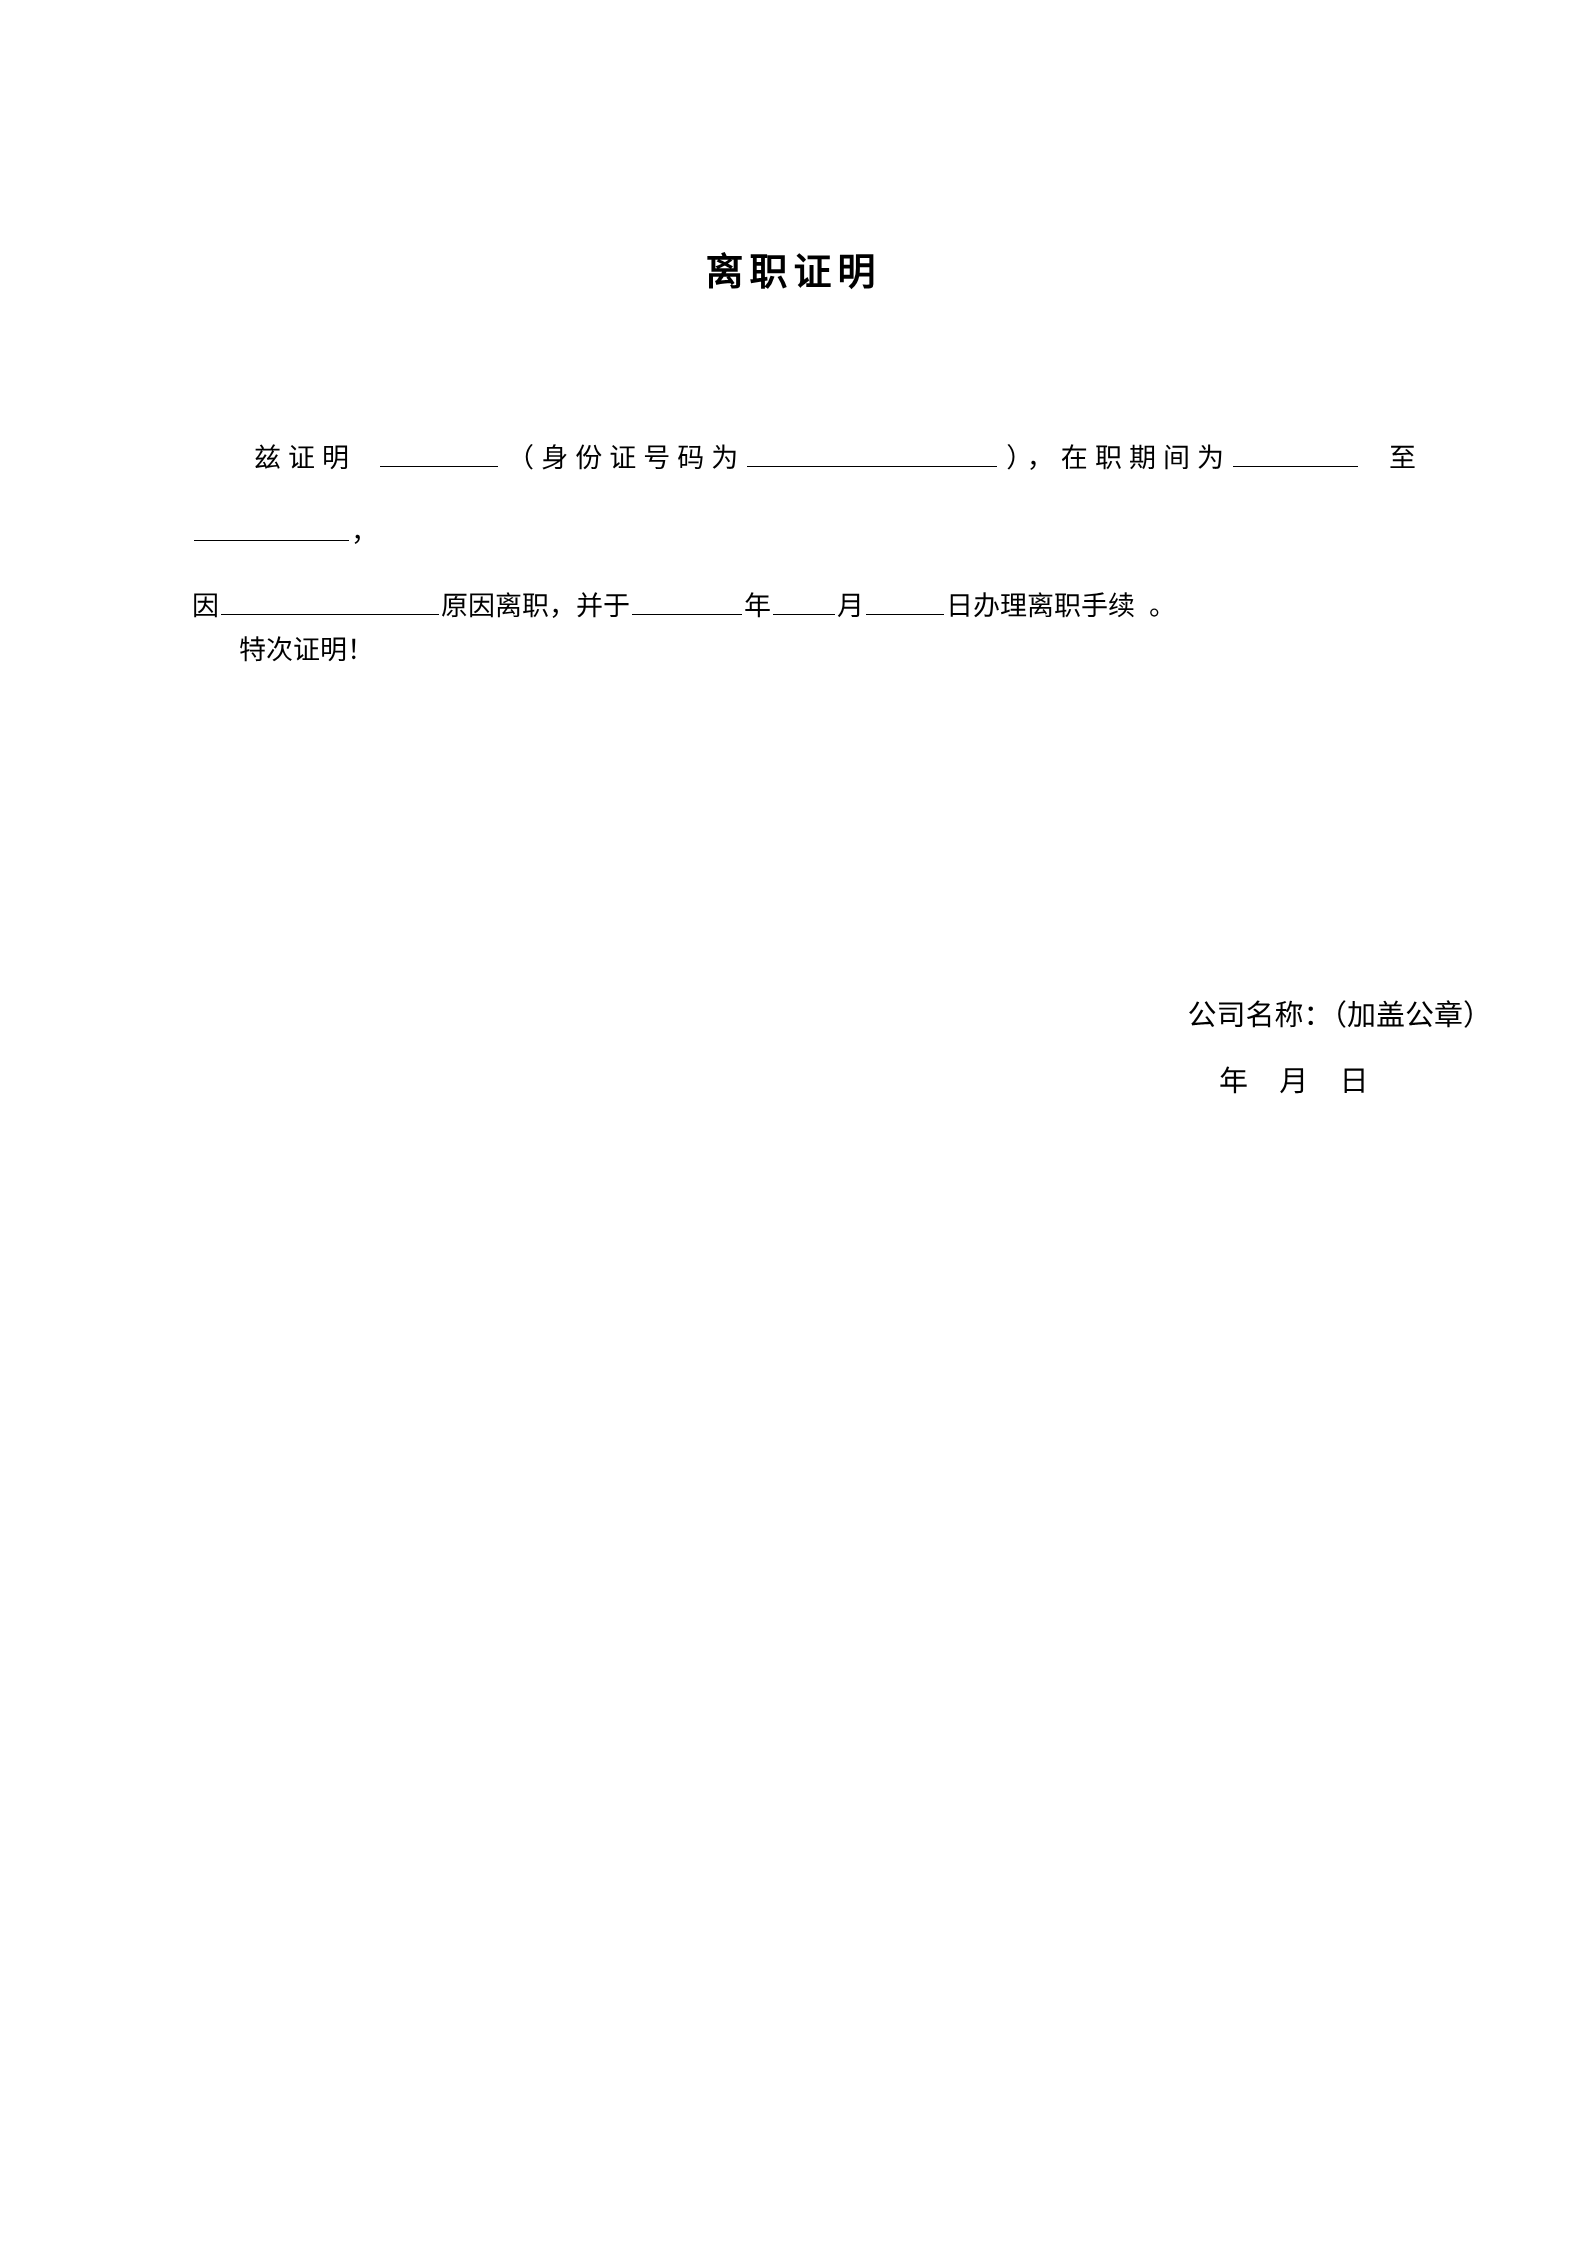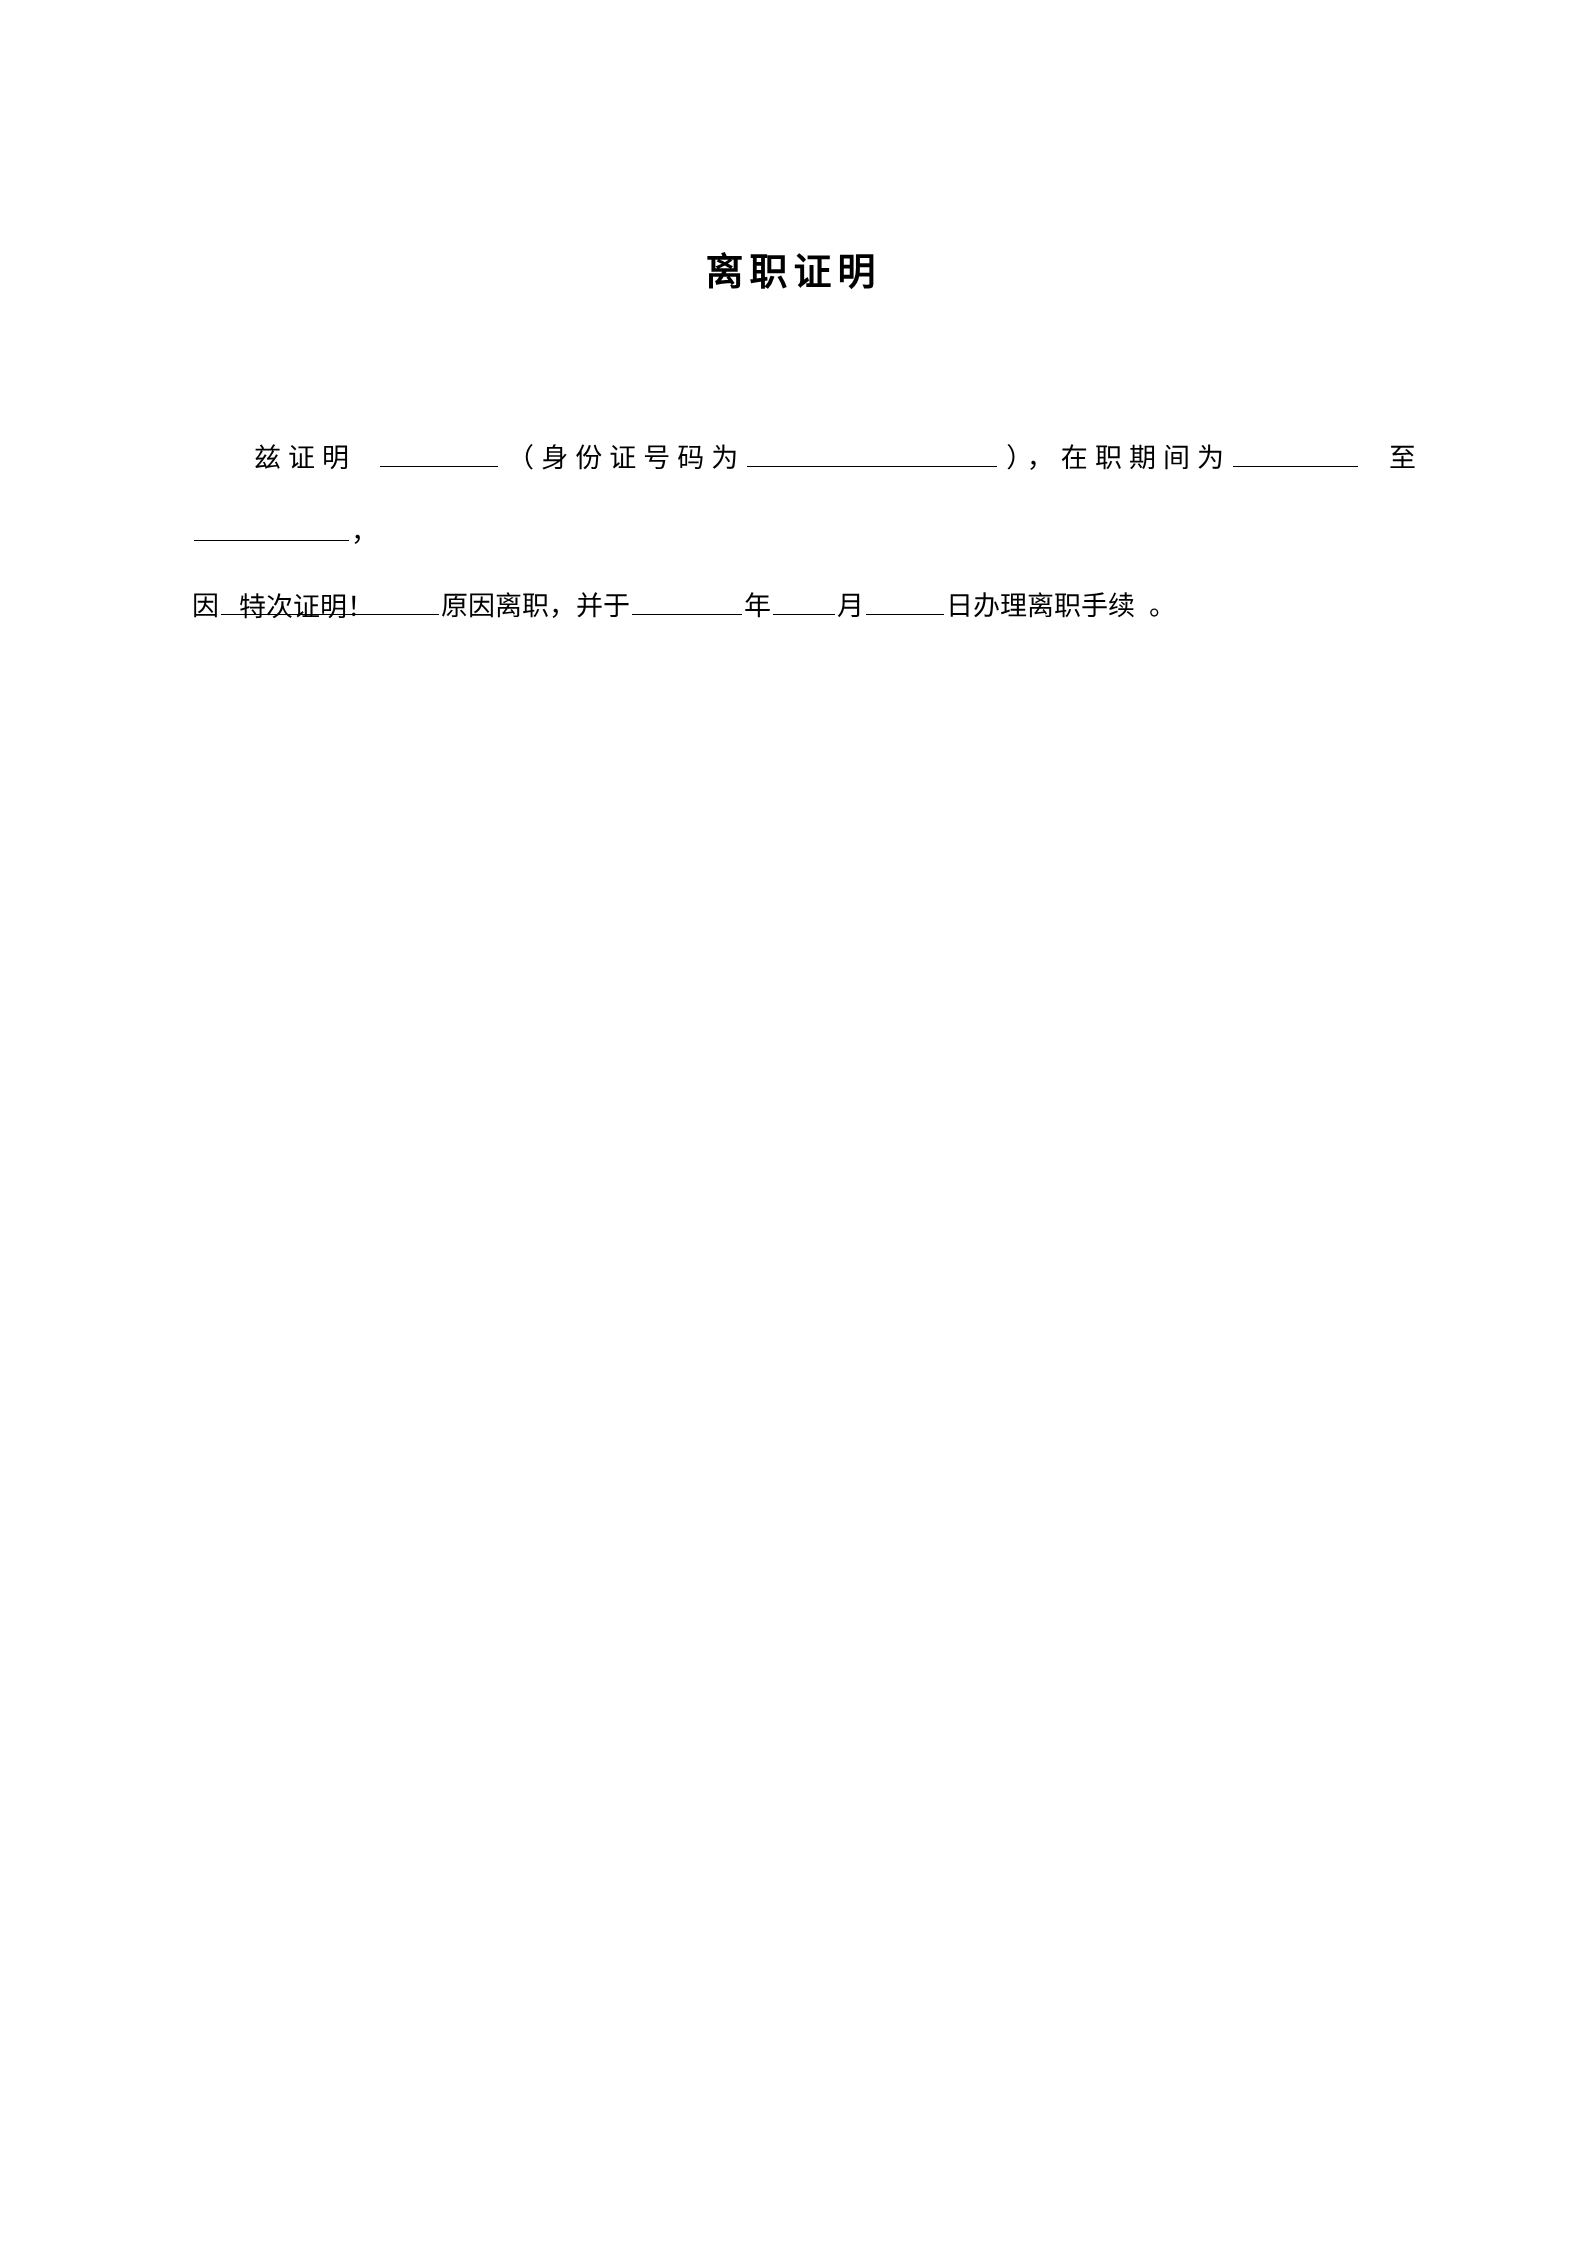--- a/index.html
+++ b/index.html
@@ -57,21 +57,21 @@
   .b-from   { width: 125px; }
   .b-to     { width: 155px; }
   .b-reason { width: 218px; }
   .b-year   { width: 110px; }
   .b-month  { width: 62px; }
   .b-day    { width: 78px; }
   .sp-small { display: inline-block; width: 14px; }
   .sp-mid   { display: inline-block; width: 22px; }
   .notice {
     position: absolute;
-    top: 569px;
+    top: 612px;
     left: 239px;
     font-size: 27px;
     font-family: Liberation Mono, monospace;
   }
   .sign-block {
     position: absolute;
     top: 975px;
     right: 95px;
     text-align: left;
     font-size: 29px;
@@ -100,14 +100,18 @@
     </p>
 
     <p class="para">
       <span>因</span><span class="blank b-reason"></span><span>原因离职，并于</span><span class="blank b-year"></span><span>年</span><span class="blank b-month"></span><span>月</span><span class="blank b-day"></span><span>日办理离职手续</span><span class="sp-small"></span><span>。</span>
     </p>
 
   </div>
 
   <div class="notice">特次证明！</div>
 
+  <div class="sign-block">
+    <div class="sign-company">公司名称：（加盖公章）</div>
+    <div class="sign-date">年 月 日</div>
+  </div>
 
 </div>
 
 </body></html>

